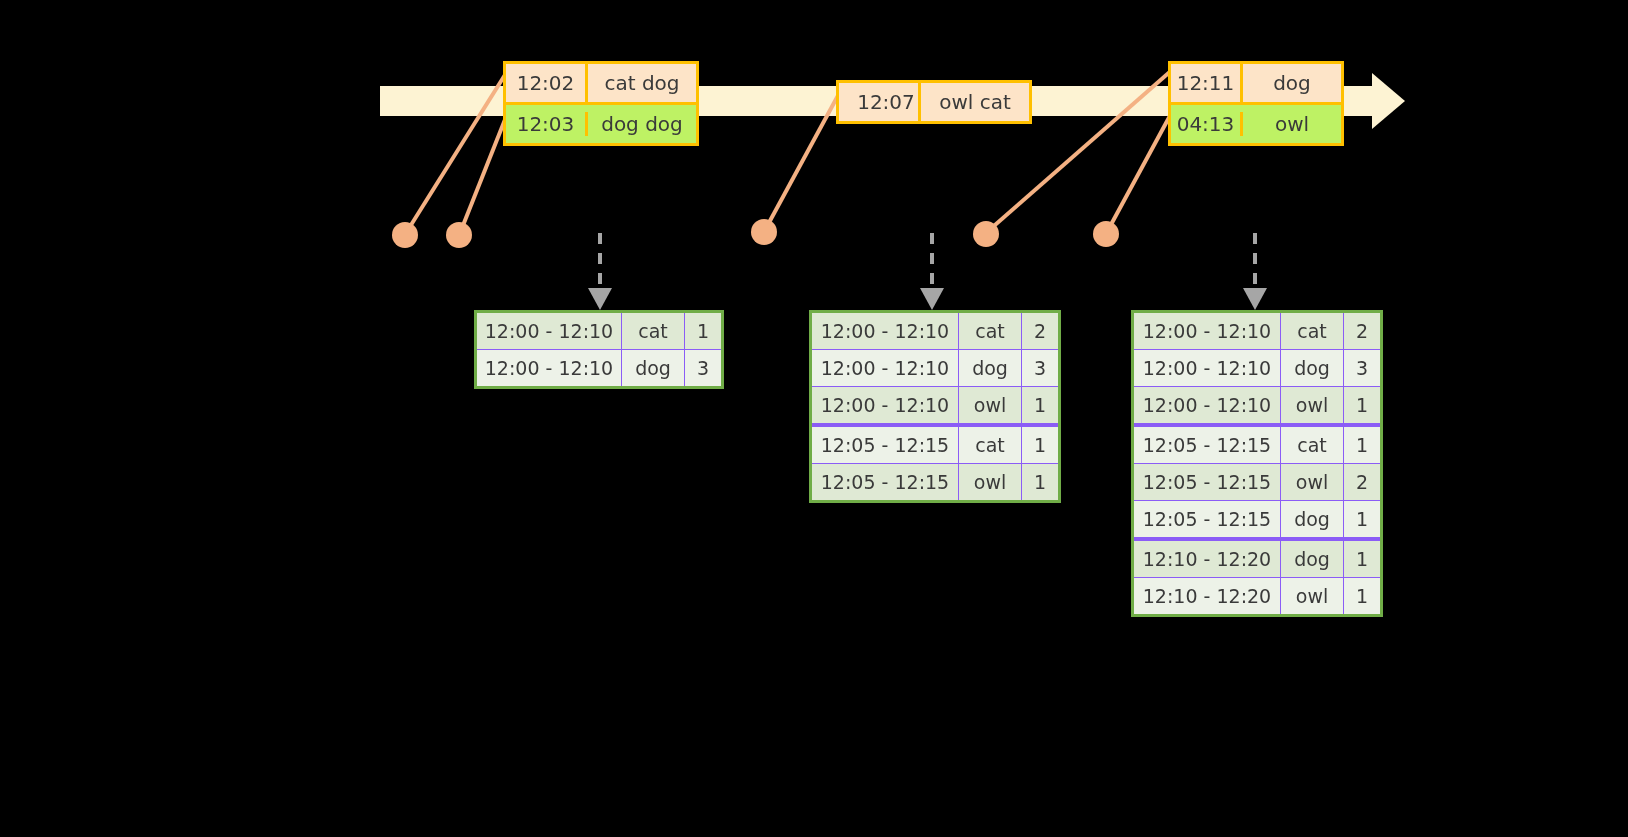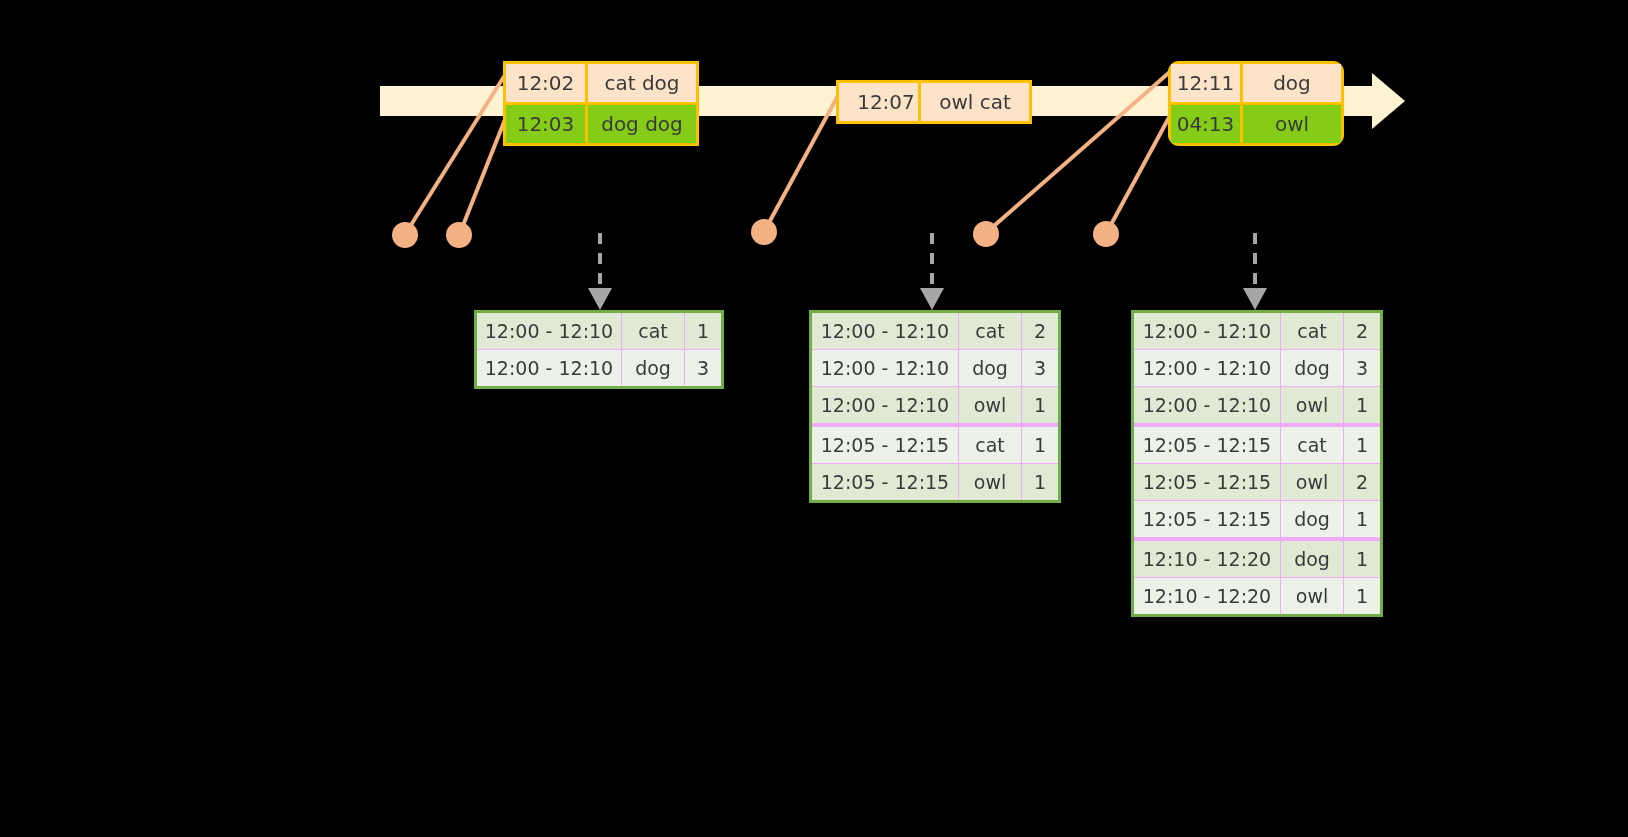--- a/index.html
+++ b/index.html
@@ -51,21 +51,21 @@
     border: 3px solid #ffc000;
     box-sizing: border-box;
     display: flex;
     flex-direction: column;
   }
   .evt-row {
     display: flex;
     height: 38px;
   }
   .evt-row.r1 { background: #fde4c8; }
-  .evt-row.r2 { background: #84cc16; }
+  .evt-row.r2 { background: #bef264; align-items: center; }
   .evt-row + .evt-row { border-top: 3px solid #ffc000; }
   .evt-time {
     display: flex;
     align-items: center;
     justify-content: center;
     font-size: 20px;
     color: #3a3a3a;
     border-right: 3px solid #ffc000;
     box-sizing: border-box;
   }
@@ -79,30 +79,30 @@
   }
 
   #evt-a { left: 503px; top: 61px; width: 196px; }
   #evt-a .evt-time { width: 82px; }
   #evt-a .evt-val  { width: 108px; }
 
   #evt-b { left: 836px; top: 80px; width: 196px; }
   #evt-b .evt-time { width: 82px; padding-left: 15px; }
   #evt-b .evt-val  { width: 108px; text-align: center; }
 
-  #evt-c { left: 1168px; top: 61px; width: 176px; border-radius: 11px; }
+  #evt-c { left: 1168px; top: 61px; width: 176px; }
   #evt-c .evt-time { width: 72px; }
   #evt-c .evt-val  { width: 98px; }
 
   
   .gtable {
     position: absolute;
     border: 3px solid #70ad47;
     box-sizing: border-box;
-    background: #f0abfc;
+    background: #8b5cf6;
     display: flex;
     flex-direction: column;
     gap: 1px;
   }
   .grow {
     display: flex;
     height: 36px;
     gap: 1px;
   }
   .gcell {

